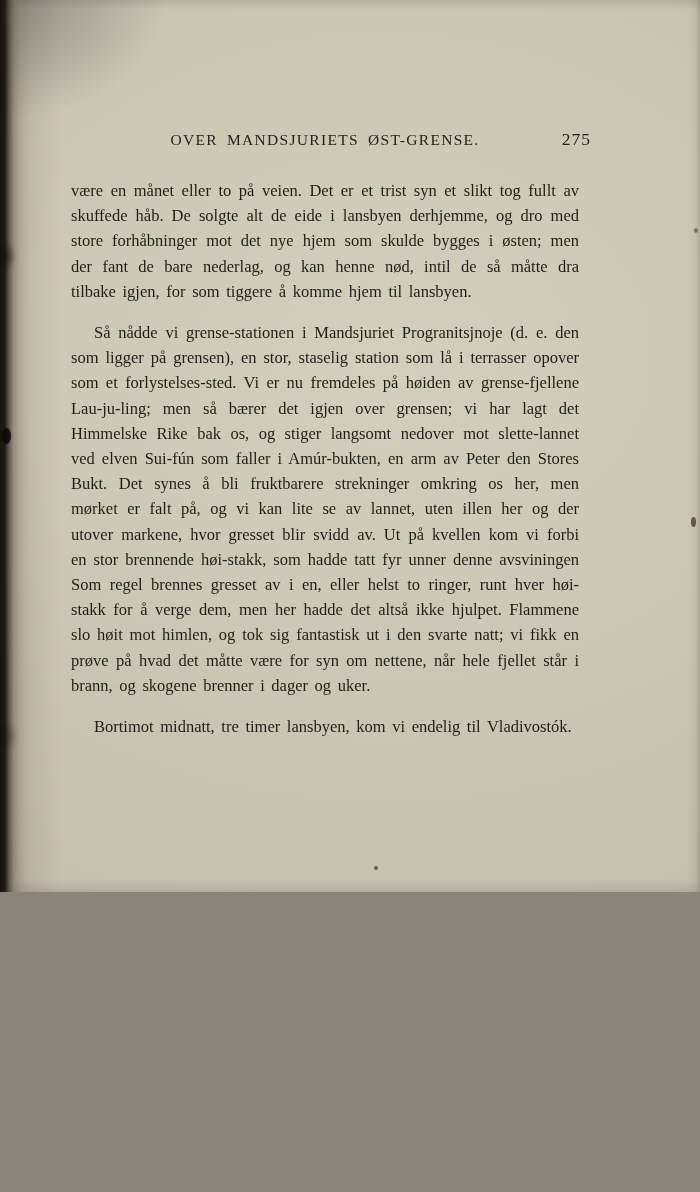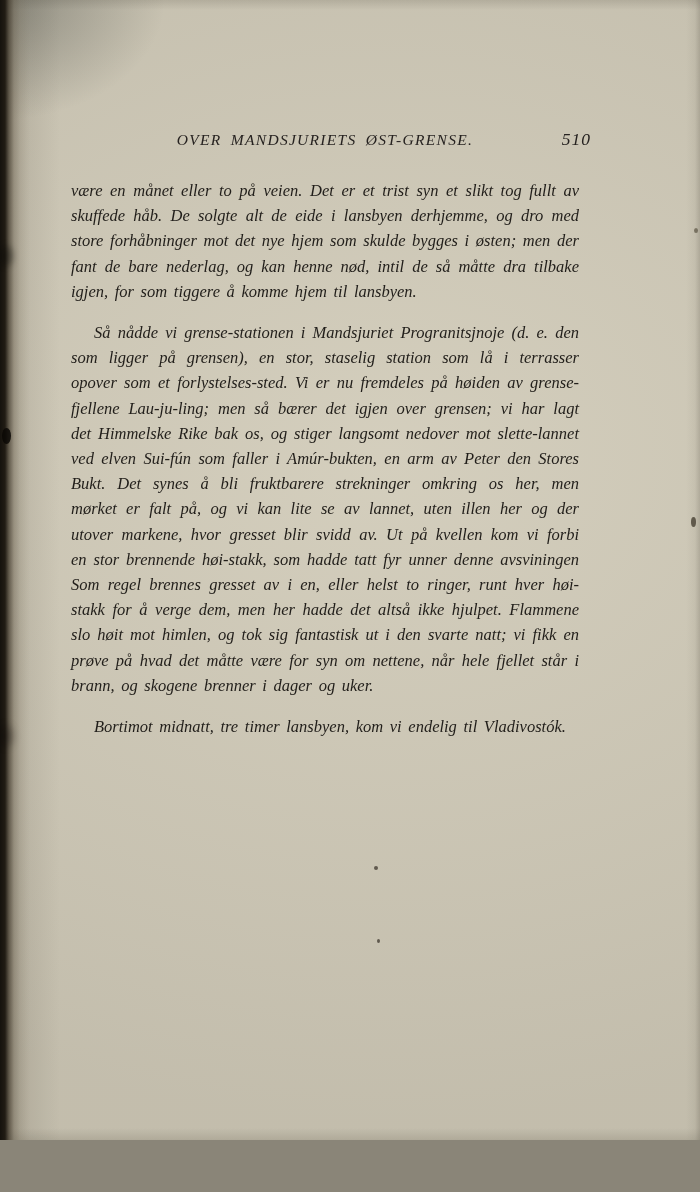--- a/index.html
+++ b/index.html
@@ -3,33 +3,32 @@
 <meta charset="utf-8">
 <style>
   html, body {
     margin: 0;
     padding: 0;
     background: #8a8578;
   }
   .page {
     position: relative;
     width: 700px;
-    height: 1140px;
+    height: 892px;
     overflow: hidden;
     background:
       radial-gradient(ellipse 220px 160px at 0px 0px, rgba(70,72,66,0.45), rgba(70,72,66,0) 75%),
       radial-gradient(ellipse 900px 700px at 55% 40%, rgba(255,253,242,0.10), rgba(0,0,0,0.06) 95%),
       linear-gradient(to right, rgba(60,52,40,0.28) 0px, rgba(60,52,40,0.10) 26px, rgba(60,52,40,0) 60px),
       linear-gradient(to left, rgba(90,84,70,0.28) 0px, rgba(90,84,70,0.08) 5px, rgba(90,84,70,0) 14px),
       linear-gradient(to bottom, rgba(80,74,60,0.18) 0px, rgba(80,74,60,0) 10px),
       linear-gradient(to top, rgba(80,74,60,0.16) 0px, rgba(80,74,60,0) 12px),
       #cfc9b7;
     font-family: "Liberation Serif", "DejaVu Serif", serif;
     color: #221f1b;
-    font-style: italic;
   }
   .binding {
     position: absolute;
     left: 0; top: 0; bottom: 0;
     width: 30px;
     background:
       linear-gradient(to right,
         #15120d 0px,
         #211c14 5px,
         rgba(74,66,52,0.75) 9px,
@@ -101,21 +100,21 @@
 <div class="page">
 
   <div class="binding">
     <div class="binding-blot"></div>
   </div>
 
   <div class="text-block">
 
     <div class="running-header">
       <span class="running-title">OVER MANDSJURIETS ØST-GRENSE.</span>
-      <span class="page-number">510</span>
+      <span class="page-number">275</span>
     </div>
 
     <div class="body-text">
       <p class="para">være en månet eller to på veien.  Det er et trist syn et slikt tog fullt av skuffede håb.  De solgte alt de eide i lansbyen derhjemme, og dro med store forhåbninger mot det nye hjem som skulde bygges i østen; men der fant de bare nederlag, og kan henne nød, intil de så måtte dra tilbake igjen, for som tiggere å komme hjem til lansbyen.</p>
       <p class="para indent">Så nådde vi grense-stationen i Mandsjuriet Progranitsjnoje (d. e. den som ligger på grensen), en stor, staselig station som lå i terrasser opover som et forlystelses-sted.  Vi er nu fremdeles på høiden av grense-fjellene Lau-ju-ling; men så bærer det igjen over grensen; vi har lagt det Himmelske Rike bak os, og stiger langsomt nedover mot slette-lannet ved elven Sui-fún som faller i Amúr-bukten, en arm av Peter den Stores Bukt.  Det synes å bli fruktbarere strekninger omkring os her, men mørket er falt på, og vi kan lite se av lannet, uten illen her og der utover markene, hvor gresset blir svidd av.  Ut på kvellen kom vi forbi en stor brennende høi-stakk, som hadde tatt fyr unner denne avsviningen  Som regel brennes gresset av i en, eller helst to ringer, runt hver høi-stakk for å verge dem, men her hadde det altså ikke hjulpet.  Flammene slo høit mot himlen, og tok sig fantastisk ut i den svarte natt; vi fikk en prøve på hvad det måtte være for syn om nettene, når hele fjellet står i brann, og skogene brenner i dager og uker.</p>
       <p class="para indent">Bortimot midnatt, tre timer lansbyen, kom vi endelig til Vladivostók.</p>
     </div>
 
   </div>
 

